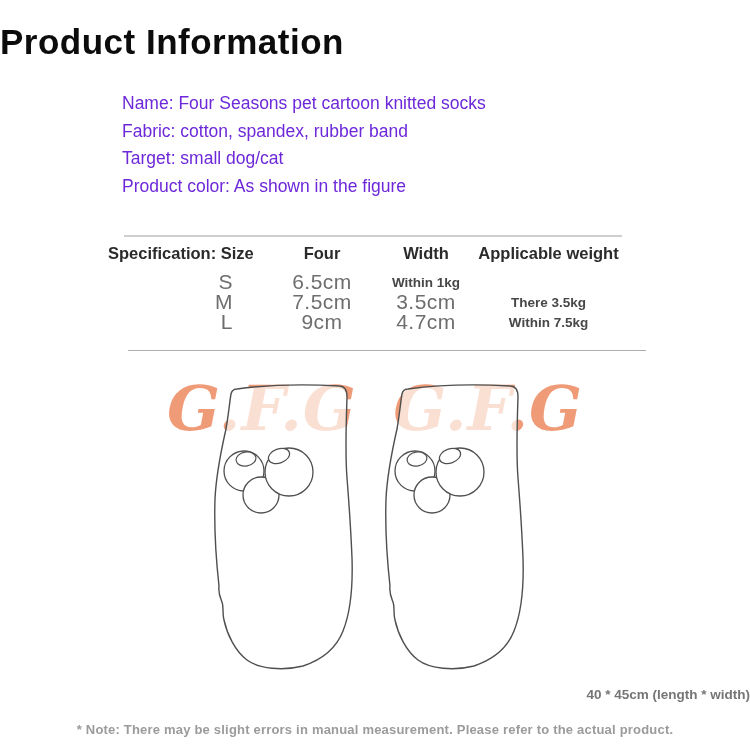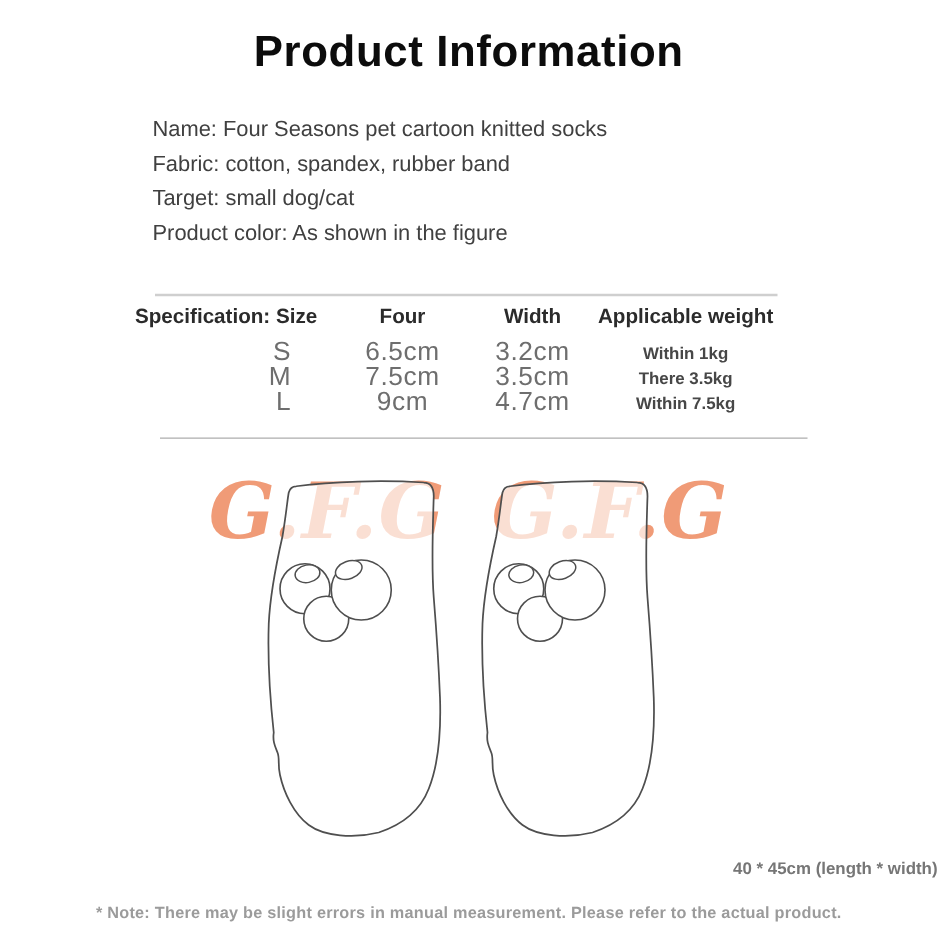--- a/index.html
+++ b/index.html
@@ -1,25 +1,25 @@
 <!DOCTYPE html>
 <html><head>
 <meta charset="utf-8">
 <style>
   html,body{margin:0;padding:0;background:#fff;}
   .page{
     position:relative;width:750px;height:750px;background:#ffffff;overflow:hidden;
     font-family:"Liberation Sans",sans-serif;color:#222;
   }
   .title{
-    position:absolute;top:22px;left:0;width:100%;margin:0;text-align:center;
+    position:absolute;top:22px;left:0;width:100%;margin:0;
     font-size:35px;font-weight:700;letter-spacing:.5px;color:#0c0c0c;
   }
   .details{position:absolute;top:90px;left:122px;}
-  .details p{margin:0;font-size:17.5px;line-height:27.5px;color:#404040;}
+  .details p{margin:0;font-size:17.5px;line-height:27.5px;color:#6d28d9;}
 
   .hr{position:absolute;z-index:1;}
   .hr-top{top:235px;left:124px;width:498px;height:0;border-top:2px solid #cfcfcf;}
   .hr-bottom{top:350px;left:128px;width:518px;height:0;border-top:1px solid #adadad;}
 
   .spec{position:absolute;top:240px;left:105px;width:517px;}
   .spec-row{display:grid;grid-template-columns:150px 122px 98px 147px;align-items:center;}
   .spec-header{height:26px;font-size:16.5px;font-weight:600;color:#2b2b2b;}
   .spec-header .c1{text-align:left;padding-left:3px;}
   .spec-header .c2,.spec-header .c3,.spec-header .c4{text-align:center;}
@@ -73,21 +73,20 @@
     <div class="spec-row spec-header">
       <div class="c1">Specification: Size</div>
       <div class="c2">Four</div>
       <div class="c3">Width</div>
       <div class="c4">Applicable weight</div>
     </div>
     <div class="spec-body">
       <div class="spec-row spec-data">
         <div class="c1">S</div>
         <div class="c2">6.5cm</div>
-        <div class="c3">3.2cm</div>
         <div class="c4">Within 1kg</div>
       </div>
       <div class="spec-row spec-data">
         <div class="c1">M</div>
         <div class="c2">7.5cm</div>
         <div class="c3">3.5cm</div>
         <div class="c4">There 3.5kg</div>
       </div>
       <div class="spec-row spec-data">
         <div class="c1">L</div>

